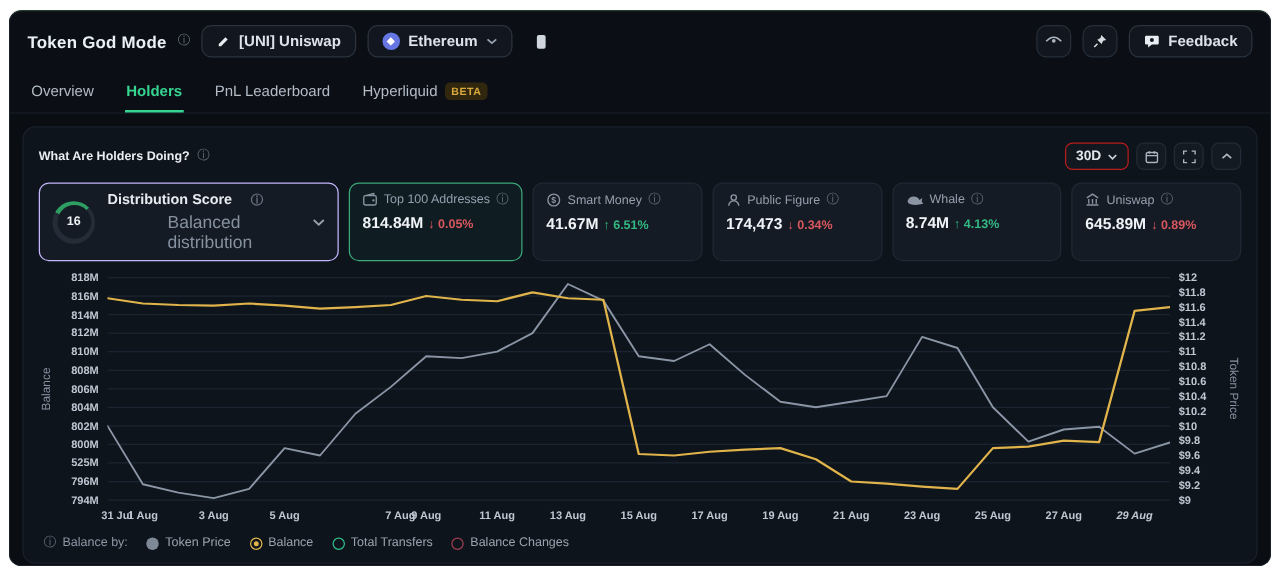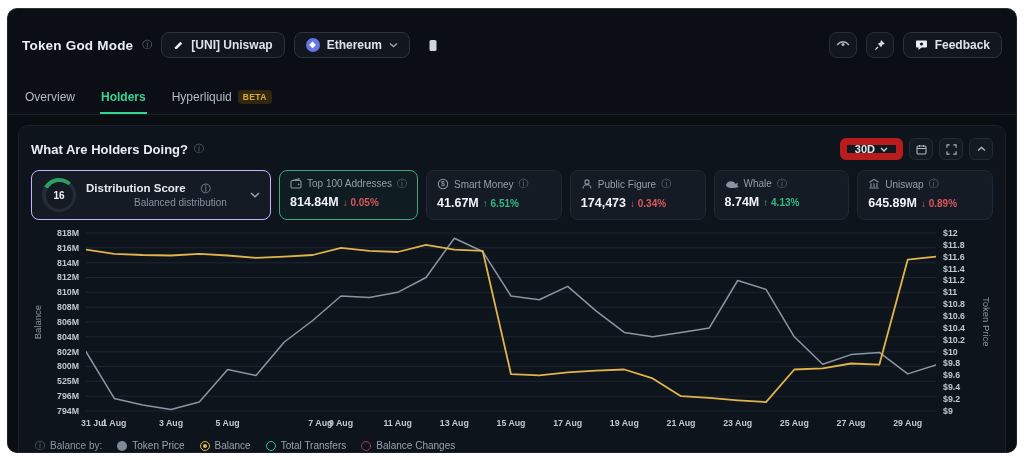--- a/index.html
+++ b/index.html
@@ -1,20 +1,20 @@
 <!DOCTYPE html>
 <html><head>
 <meta charset="utf-8">
 <style>
   html,body{margin:0;padding:0;background:#ffffff;}
   body{width:1024px;height:460px;font-family:"Liberation Sans","DejaVu Sans",sans-serif;overflow:hidden;}
   .app{position:absolute;left:7px;top:8px;right:7px;bottom:7px;background:#0b0f15;border-radius:10px;
        border:1px solid #1b222c;border-top-color:#24392f;overflow:hidden;}
   
-  .topbar{height:40px;display:flex;align-items:center;justify-content:space-between;padding:16px 14px;}
+  .topbar{height:40px;display:flex;align-items:center;justify-content:space-between;padding:4px 14px;}
   .tb-left,.tb-right{display:flex;align-items:center;gap:9px;}
   .app-title{font-size:13.5px;font-weight:bold;color:#eaeff5;letter-spacing:.2px;}
   .info{color:#67717f;font-size:10px;line-height:1;}
   .pill{display:flex;align-items:center;gap:7px;height:26px;padding:0 11px;background:#12171f;
         border:1px solid #2b333e;border-radius:8px;color:#dde3ea;font-size:12px;font-weight:600;cursor:pointer;}
   .iconbtn{display:flex;align-items:center;justify-content:center;width:28px;height:26px;background:#12171f;
         border:1px solid #262e39;border-radius:8px;cursor:pointer;}
   .iconbtn.plain{border-color:transparent;background:transparent;}
   .ethdot{width:14px;height:14px;border-radius:50%;background:#6575e2;color:#fff;font-size:8px;
         display:flex;align-items:center;justify-content:center;line-height:1;}
@@ -23,38 +23,38 @@
   .tabs{height:33px;display:flex;align-items:stretch;gap:24px;padding:0 16px;border-bottom:1px solid #1a212b;}
   .tab{display:flex;align-items:center;gap:6px;font-size:12px;color:#b3bbc6;cursor:pointer;
        border-bottom:2px solid transparent;padding:0 1px;}
   .tab.active{color:#36d391;font-weight:bold;border-bottom-color:#36d391;}
   .beta{background:#31270f;color:#d9a93d;font-size:8.5px;font-weight:bold;padding:2px 5px;border-radius:4px;letter-spacing:.4px;}
   
   .content{padding:10px 10px 0 10px;height:calc(100% - 84px);background:#0a0d12;}
   .panel{background:#0e141c;border:1px solid #1a212b;border-radius:10px;padding:9px 12px 8px 12px;height:calc(100% - 28px);}
   .panel-head{display:flex;align-items:center;justify-content:space-between;height:28px;}
   .panel-title-wrap{display:flex;align-items:center;gap:6px;}
-  .panel-title{font-size:13px;font-weight:bold;color:#e8edf3;}
+  .panel-title{font-size:10px;font-weight:bold;color:#e8edf3;}
   .ph-right{display:flex;align-items:center;gap:6px;}
-  .range-pill{display:flex;align-items:center;gap:5px;height:22px;padding:0 8px;border:7px solid #b91c1c;
+  .range-pill{display:flex;align-items:center;gap:5px;height:22px;padding:0 8px;border:1px solid #b91c1c;
        border-radius:6px;background:#11181f;color:#dfe5ea;font-size:11px;font-weight:bold;cursor:pointer;}
   .mini-btn{width:24px;height:22px;display:flex;align-items:center;justify-content:center;background:#141a22;
        border:1px solid #232b36;border-radius:6px;cursor:pointer;}
   
   .cards{display:flex;gap:8px;margin-top:7px;}
   .dist-card{width:218px;flex:none;display:flex;align-items:center;gap:10px;background:#151b24;border:1px solid #c4b5fd;
        border-radius:8px;padding:7px 10px;cursor:pointer;}
   .gauge{width:34px;height:34px;border-radius:50%;flex:none;
        background:conic-gradient(from 300deg,#2e9e63 0deg 105deg,#242c37 105deg 360deg);
        display:grid;place-items:center;}
   .gauge-in{width:27px;height:27px;border-radius:50%;background:#151b24;display:grid;place-items:center;
        font-size:10px;font-weight:bold;color:#eef2f7;}
   .dist-mid{flex:1;min-width:0;}
   .dist-title{display:flex;align-items:flex-end;gap:15px;font-size:11.5px;font-weight:bold;color:#e6ebf1;}
-  .dist-sub{font-size:10px;color:#8691a0;margin-top:3px;padding-left:48px;}
+  .dist-sub{font-size:14px;color:#8691a0;margin-top:3px;padding-left:48px;}
   .stat-card{flex:1;background:#151b24;border:1px solid #202834;border-radius:8px;padding:7px 10px;cursor:pointer;}
   .stat-card.selected{border-color:#3aa878;background:rgba(47,191,138,0.05);}
   .stat-top{display:flex;align-items:center;gap:5px;font-size:10px;color:#959fad;white-space:nowrap;}
   .stat-bottom{margin-top:6px;font-size:12.5px;font-weight:bold;color:#f0f3f7;white-space:nowrap;}
   .chg{font-size:10px;font-weight:bold;margin-left:4px;}
   .chg.down{color:#d9575e;} .chg.up{color:#33b983;}
   
   .chart-grid{display:grid;grid-template-columns:13px 42px 1fr 44px 13px;margin-top:8px;}
   .axis-name{display:flex;align-items:center;justify-content:center;font-size:9.5px;color:#8b94a2;}
   .axis-name .vtxt{writing-mode:vertical-rl;}
@@ -137,20 +137,23 @@
       </button>
     </div>
   </div>
 
   <div class="tabs">
     <div class="tab">
         <span>Overview</span>
       </div>
     <div class="tab active">
         <span>Holders</span>
+      </div>
+    <div class="tab">
+        <span>PnL Leaderboard</span>
       </div>
     <div class="tab">
       <span>Hyperliquid</span>
       <span class="beta">BETA</span>
     </div>
   </div>
 
   <div class="content">
     <div class="panel">
 
@@ -351,21 +354,21 @@
             <span class="xlab" style="left: 30%;">9 Aug</span>
             <span class="xlab" style="left: 36.6667%;">11 Aug</span>
             <span class="xlab" style="left: 43.3333%;">13 Aug</span>
             <span class="xlab" style="left: 50%;">15 Aug</span>
             <span class="xlab" style="left: 56.6667%;">17 Aug</span>
             <span class="xlab" style="left: 63.3333%;">19 Aug</span>
             <span class="xlab" style="left: 70%;">21 Aug</span>
             <span class="xlab" style="left: 76.6667%;">23 Aug</span>
             <span class="xlab" style="left: 83.3333%;">25 Aug</span>
             <span class="xlab" style="left: 90%;">27 Aug</span>
-            <span class="xlab" style="left: 96.6667%;">29 Aug</span>
+            <span class="xlab" style="left: 96.6667%; font-style: italic;">29 Aug</span>
           </div>
       </div>
 
       <div class="filterbar">
         <span class="filter-label">
           <span class="info">ⓘ</span>
           <span>Balance by:</span>
         </span>
         <span id="filter-opts" style="display:flex;gap:15px;">
             <span class="fopt">

